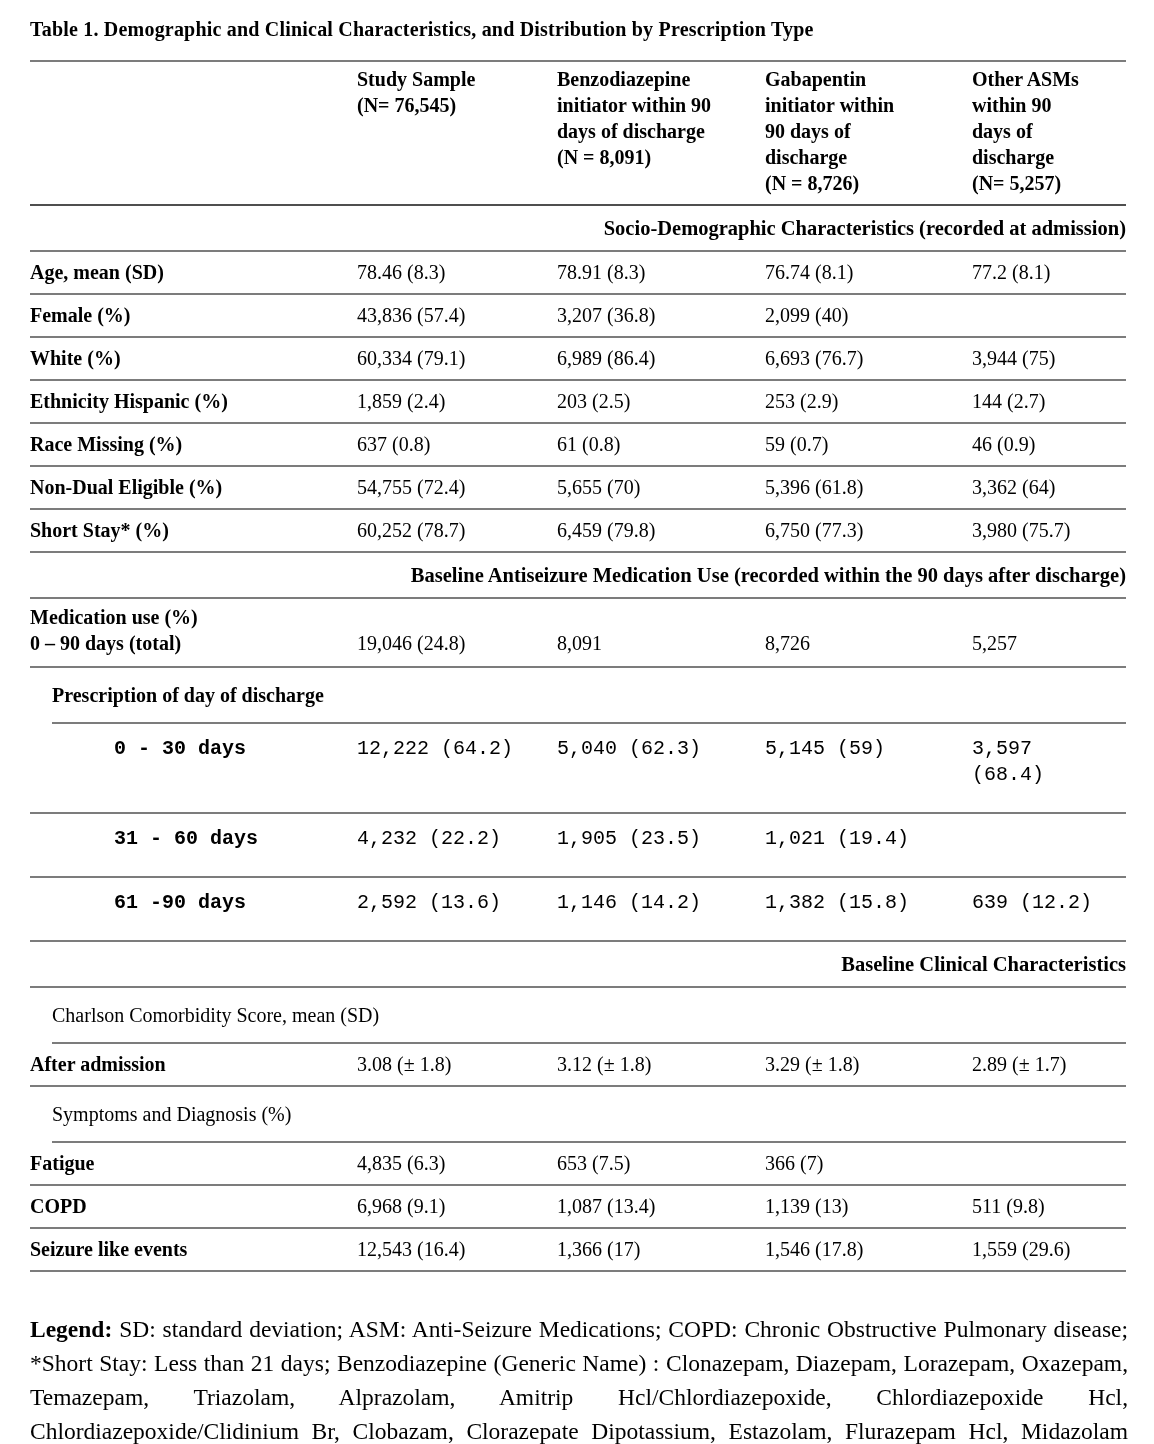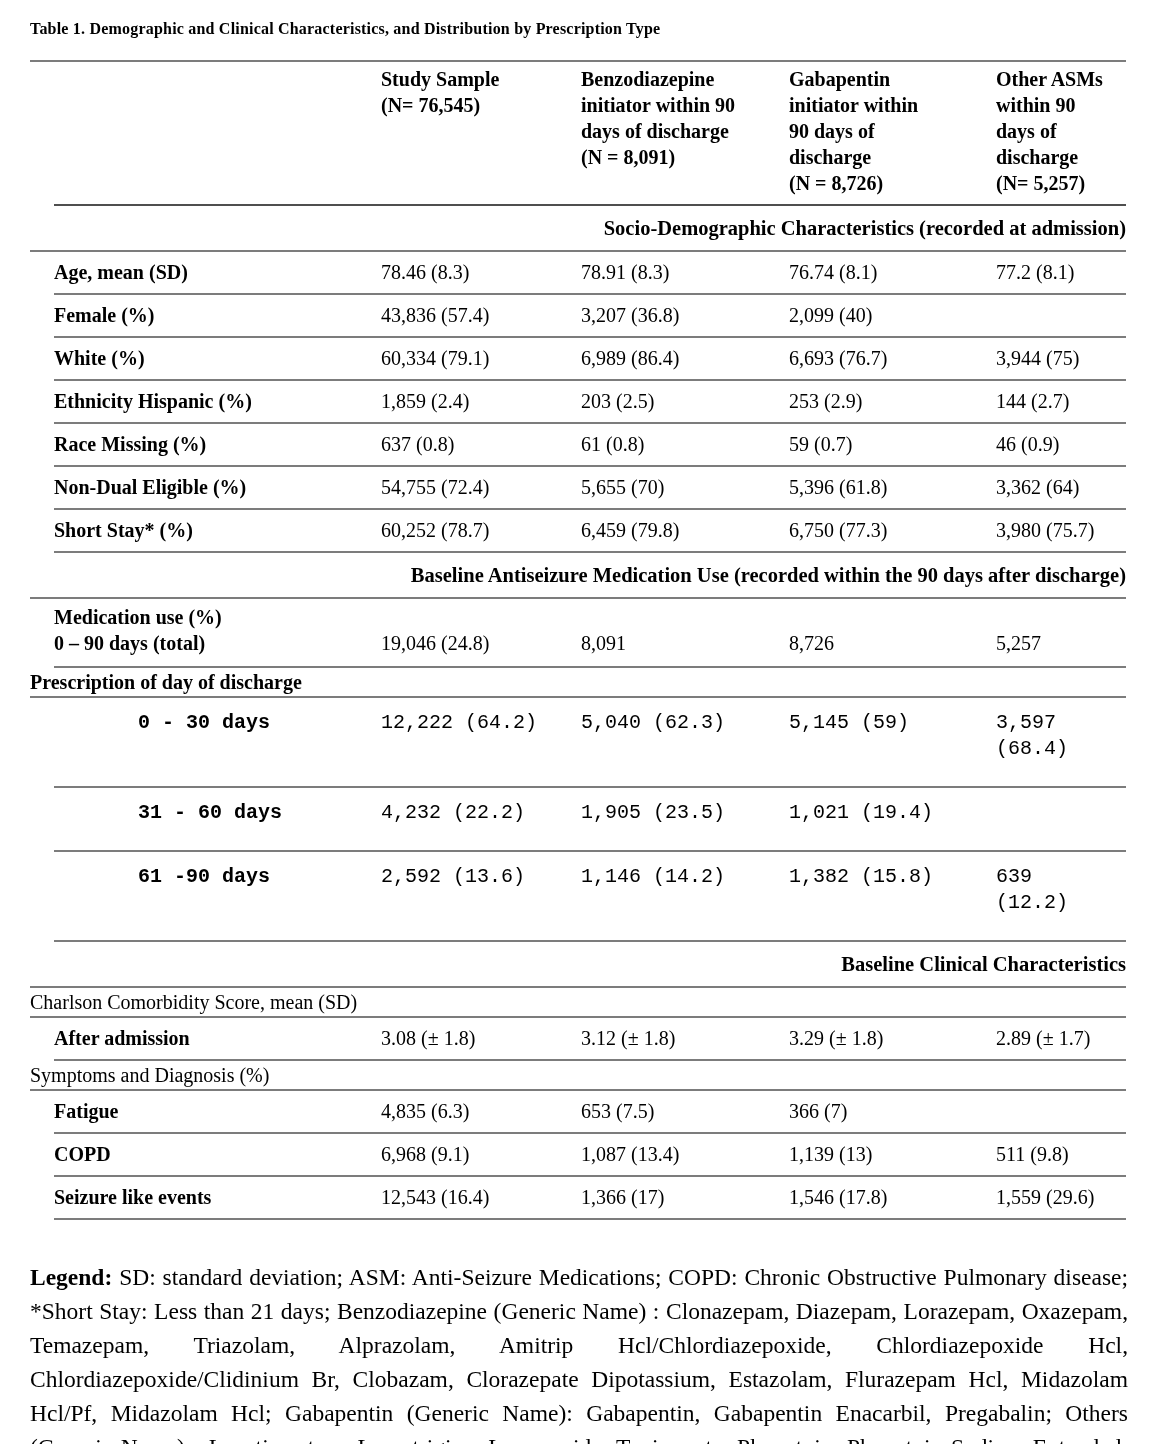--- a/index.html
+++ b/index.html
@@ -15,36 +15,35 @@
     color: var(--text-color);
     font-family: "Liberation Serif", "DejaVu Serif", serif;
   }
   .page {
     width: 1154px;
     min-height: 1444px;
     padding: 12px 28px 20px 30px;
     background: var(--page-bg);
   }
   .title {
-    font-size: 16px;
+    font-size: 20px;
     font-weight: bold;
     line-height: 30px;
     margin: 2px 0 16px 0;
     letter-spacing: 0.2px;
   }
   .table {
     border-top: 2px solid var(--rule-gray);
     width: 1096px;
   }
   .tr {
     display: grid;
     grid-template-columns: 327px 200px 208px 207px 1fr;
     border-bottom: 2px solid var(--rule-gray);
     align-items: start;
-    margin-left: 24px;
   }
   .tr.header-row {
     padding: 4px 0 8px 0;
     border-bottom: 2px solid var(--header-rule);
   }
   .th {
     font-weight: bold;
     font-size: 20px;
     line-height: 26px;
     white-space: pre-line;
@@ -56,22 +55,23 @@
     font-weight: bold;
     font-size: 20.5px;
     line-height: 26px;
     padding: 9px 0;
     border-bottom: 2px solid var(--rule-gray);
   }
   .label-row {
     display: block;
     font-size: 20px;
     line-height: 26px;
-    padding: 1px 0;
+    padding: 14px 0;
     border-bottom: 2px solid var(--rule-gray);
+    margin-left: 22px;
   }
   .label-row.bold { font-weight: bold; }
   .td {
     font-size: 20px;
     line-height: 26px;
     padding: 7px 10px 8px 0;
   }
   .td.label { font-weight: bold; padding-right: 6px; }
   .tr.sub .td { padding-top: 12px; padding-bottom: 24px; font-family: Liberation Mono, monospace; }
   .tr.sub .td.label { padding-left: 84px; }

